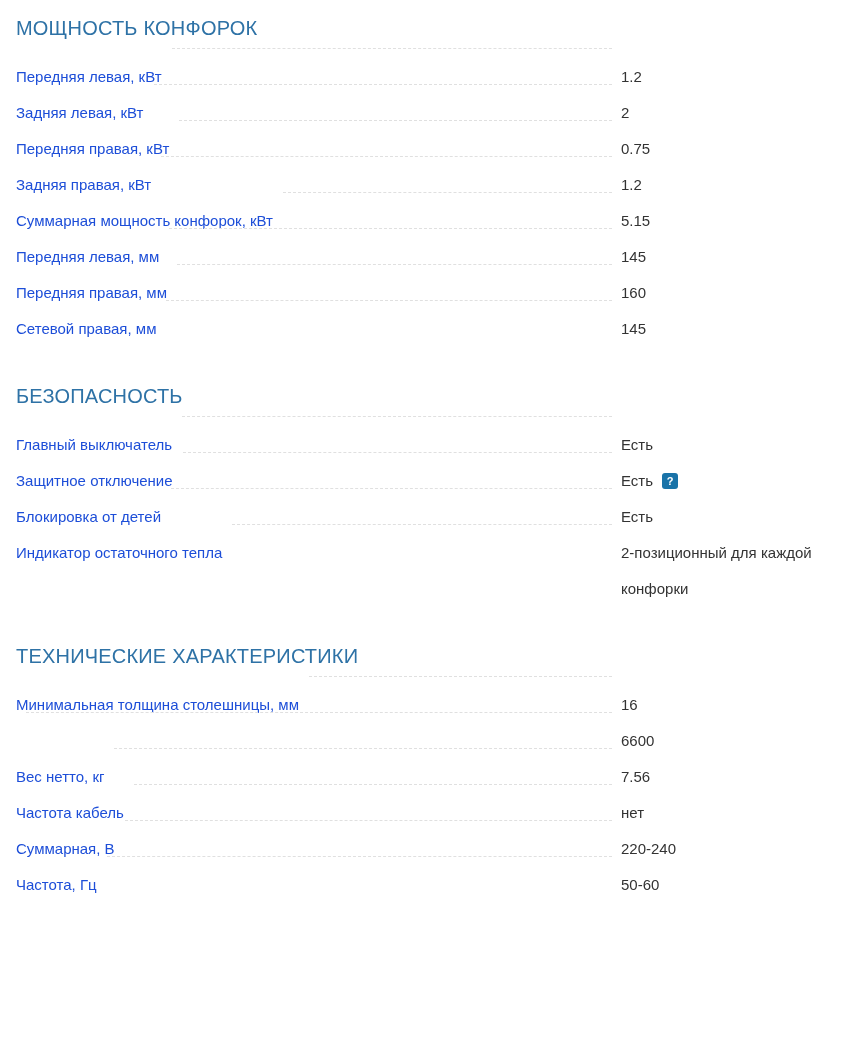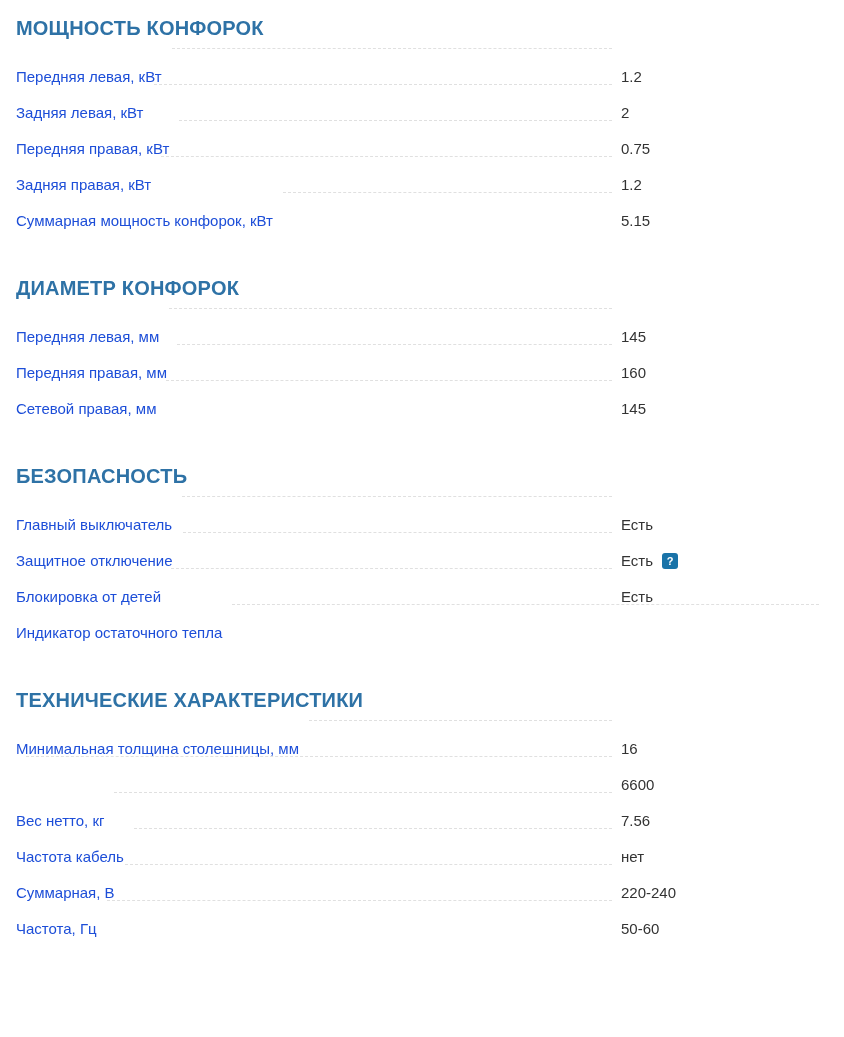--- a/index.html
+++ b/index.html
@@ -10,21 +10,21 @@
   body {
     width: 844px;
     min-height: 1037px;
     padding: 0 16px 10px 16px;
     color: #333333;
   }
   .spec-section { }
   .section-title {
     font-size: 20px;
     line-height: 24px;
-    font-weight: 700;
+    font-weight: 400;
     color: #2e72a6;
     margin: 37px 0 19px 0;
     letter-spacing: 0.2px;
   }
   .spec-section:first-child .section-title { margin-top: 16px; }
   .spec-row {
     display: flex;
     align-items: flex-start;
     font-size: 15px;
     line-height: 36px;
@@ -106,21 +106,20 @@
 
   <div class="spec-row">
     <span class="spec-label">Суммарная мощность конфорок, кВт</span>
     <span class="spec-leader"></span>
     <span class="spec-value"><span>5.15</span></span>
   </div>
 </div>
   </section>
 
   <section class="spec-section">
-    <h2 class="section-title">ДИАМЕТР КОНФОРОК</h2>
     <div class="rows">
   <div class="spec-row">
     <span class="spec-label">Передняя левая, мм</span>
     <span class="spec-leader"></span>
     <span class="spec-value"><span>145</span></span>
   </div>
 
 
   <div class="spec-row">
     <span class="spec-label">Передняя правая, мм</span>
@@ -155,20 +154,21 @@
 
   <div class="spec-row">
     <span class="spec-label">Блокировка от детей</span>
     <span class="spec-leader"></span>
     <span class="spec-value"><span>Есть</span></span>
   </div>
 
   <div class="spec-row">
     <span class="spec-label">Индикатор остаточного тепла</span>
     <span class="spec-leader"></span>
+    <span class="spec-value"><span>2-позиционный для каждой конфорки</span></span>
   </div>
 </div>
   </section>
 
   <section class="spec-section">
     <h2 class="section-title">ТЕХНИЧЕСКИЕ ХАРАКТЕРИСТИКИ</h2>
     <div class="rows">
   <div class="spec-row">
     <span class="spec-label">Минимальная толщина столешницы, мм</span>
     <span class="spec-leader"></span>

